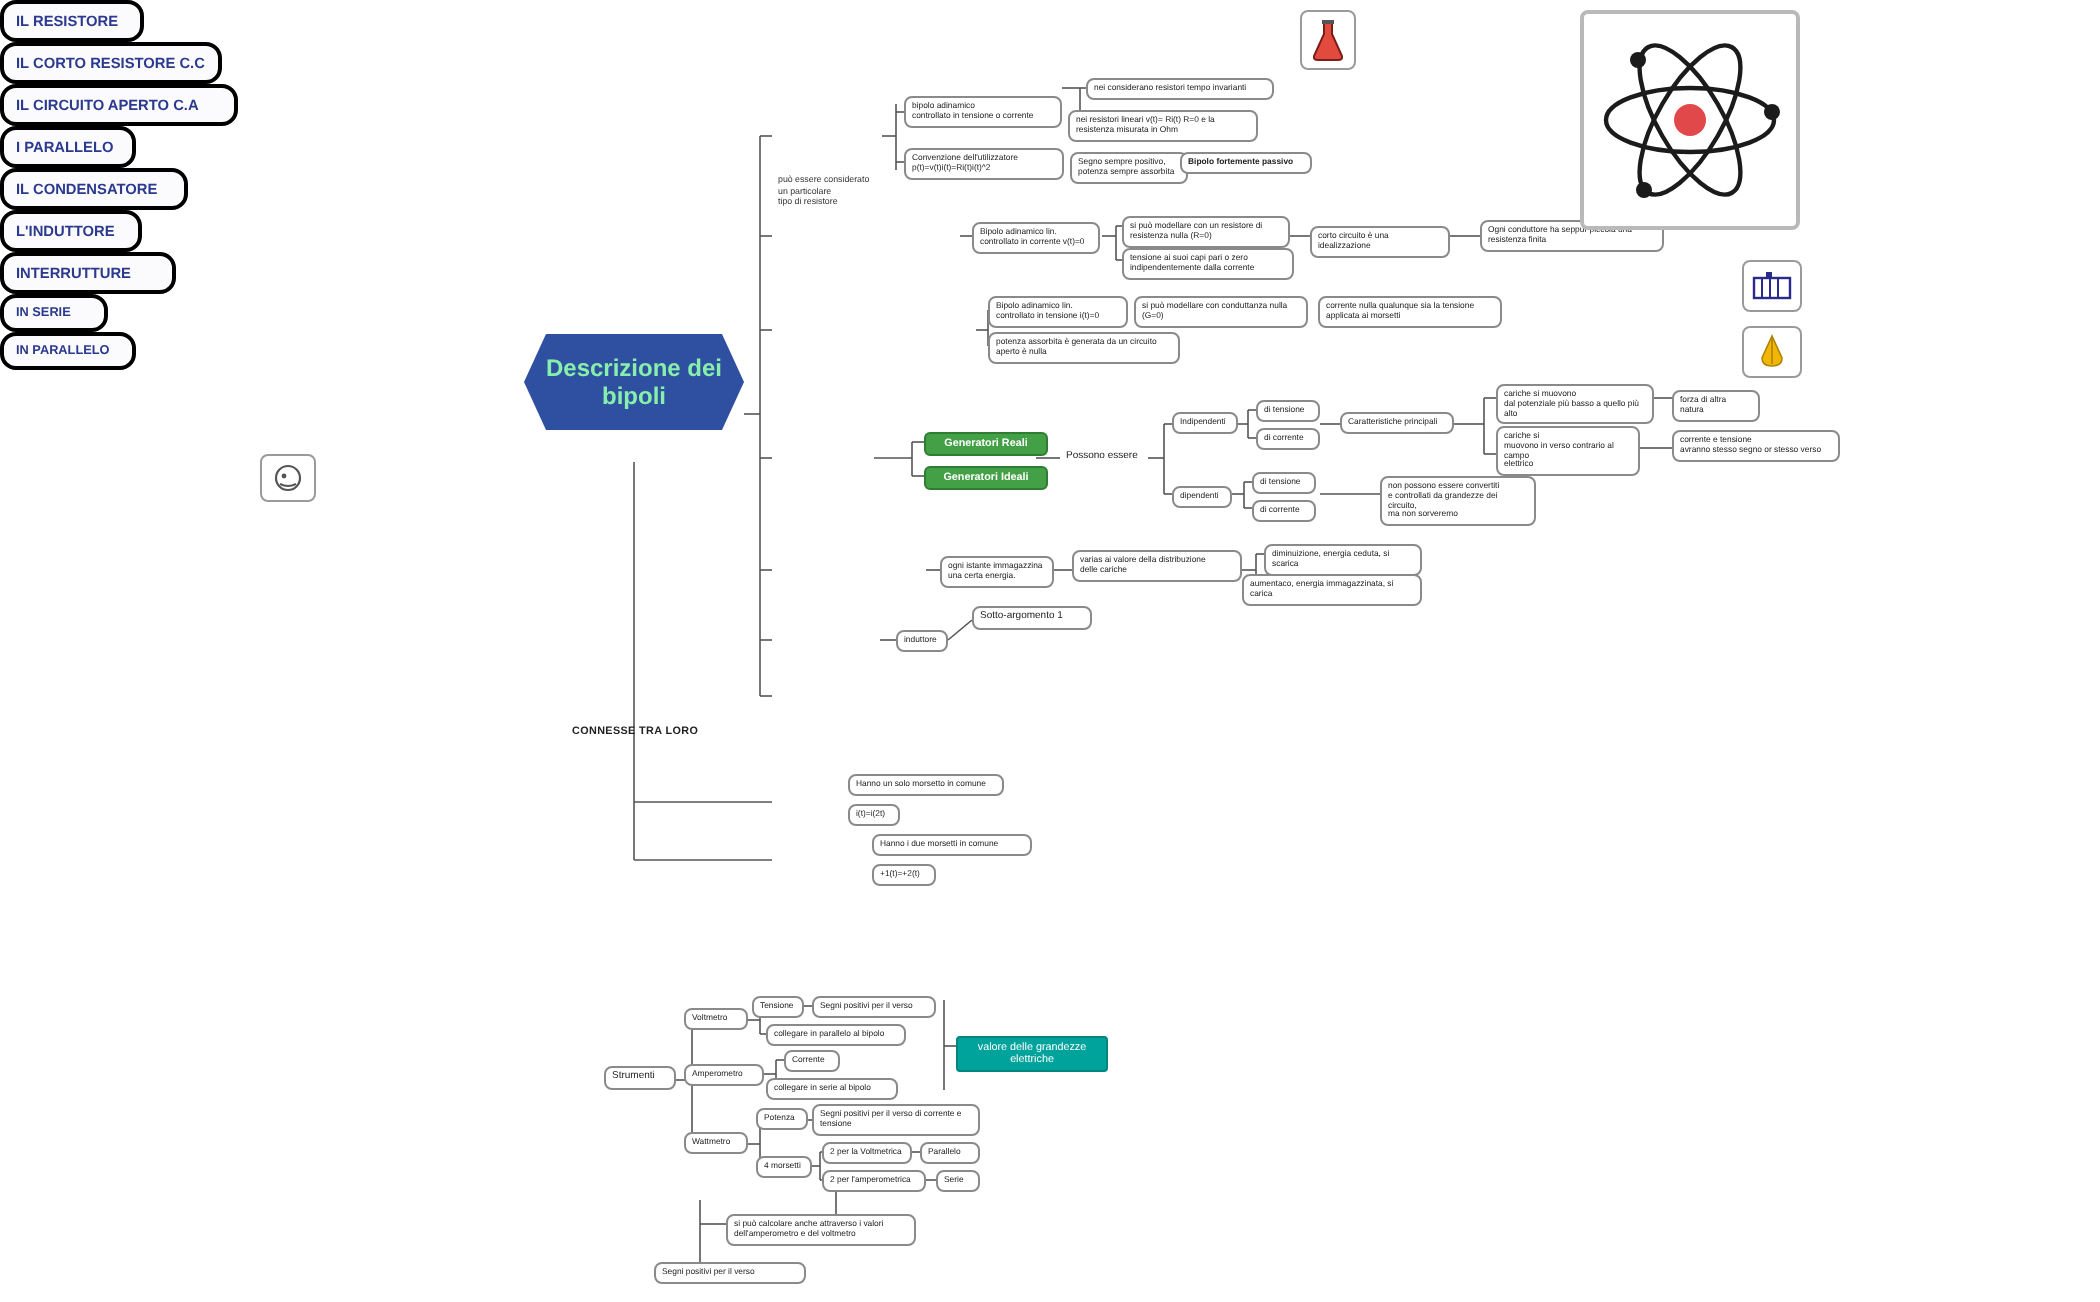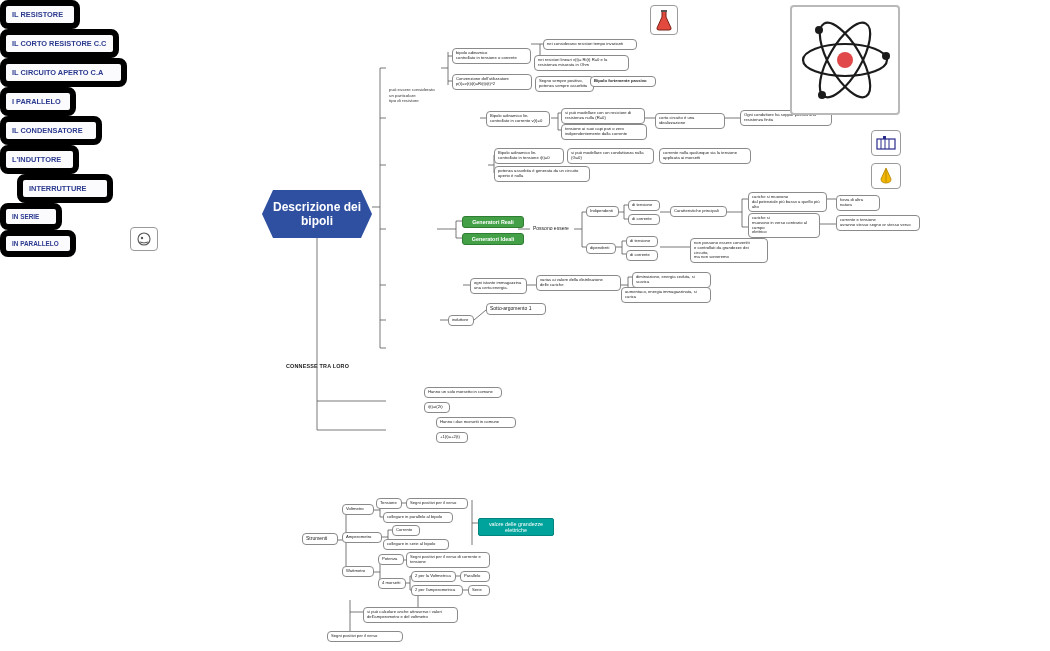--- a/index.html
+++ b/index.html
@@ -21,21 +21,21 @@
     line-height:1.15;
     padding:2px 3px;
     white-space:pre-line;
   }
   .tiny{font-size:4.2px;}
   .xs{font-size:5px;}
   .lbl-main{
     font-size:7.4px;
     font-weight:bold;
     color:#2b3a8f;
-    border:6px solid #000000;
+    border:2px solid #000000;
     border-radius:8px;
     background:#fbfbfd;
     padding:4px 6px;
     text-align:left;
   }
   .green{
     background:#43a047;
     border:1px solid #2e7d32;
     color:#ffffff;
     font-size:5.4px;
@@ -47,23 +47,23 @@
     background:#00a39b;
     border:1px solid #00857f;
     color:#ffffff;
     font-size:5.4px;
     text-align:center;
     border-radius:2px;
   }
   .noborder{border:none;background:transparent;}
   
   #root{
-    position:absolute;left:262px;top:190px;width:110px;height:48px;
+    position:absolute;left:262px;top:167px;width:110px;height:48px;
     background:#2f4fa0;
-    color:#ffffff;
+    color:#86efac;
     font-weight:bold;
     font-size:12px;
     text-align:center;
     display:flex;align-items:center;justify-content:center;
     clip-path:polygon(10% 0,90% 0,100% 50%,90% 100%,10% 100%,0 50%);
     line-height:1.2;
   }
   
   .imgbox{
     position:absolute;box-sizing:border-box;
@@ -215,21 +215,21 @@
   </div>
   <div class="lbl-main" style="left:386px;top:220px;width:52px;">
     <span>I PARALLELO</span>
   </div>
   <div class="lbl-main" style="left:386px;top:276px;width:78px;">
     <span>IL CONDENSATORE</span>
   </div>
   <div class="lbl-main" style="left:386px;top:311px;width:55px;">
     <span>L'INDUTTORE</span>
   </div>
-  <div class="lbl-main" style="left:376px;top:339px;width:72px;margin-left:17px;">
+  <div class="lbl-main" style="left:376px;top:339px;width:72px;">
     <span>INTERRUTTURE</span>
   </div>
   <div class="lbl-main" style="left:386px;top:393px;width:38px;font-size:6.4px;">
     <span>IN SERIE</span>
   </div>
   <div class="lbl-main" style="left:384px;top:422px;width:52px;font-size:6.4px;">
     <span>IN PARALLELO</span>
   </div>
 
   <div id="connesse">CONNESSE TRA LORO</div>

